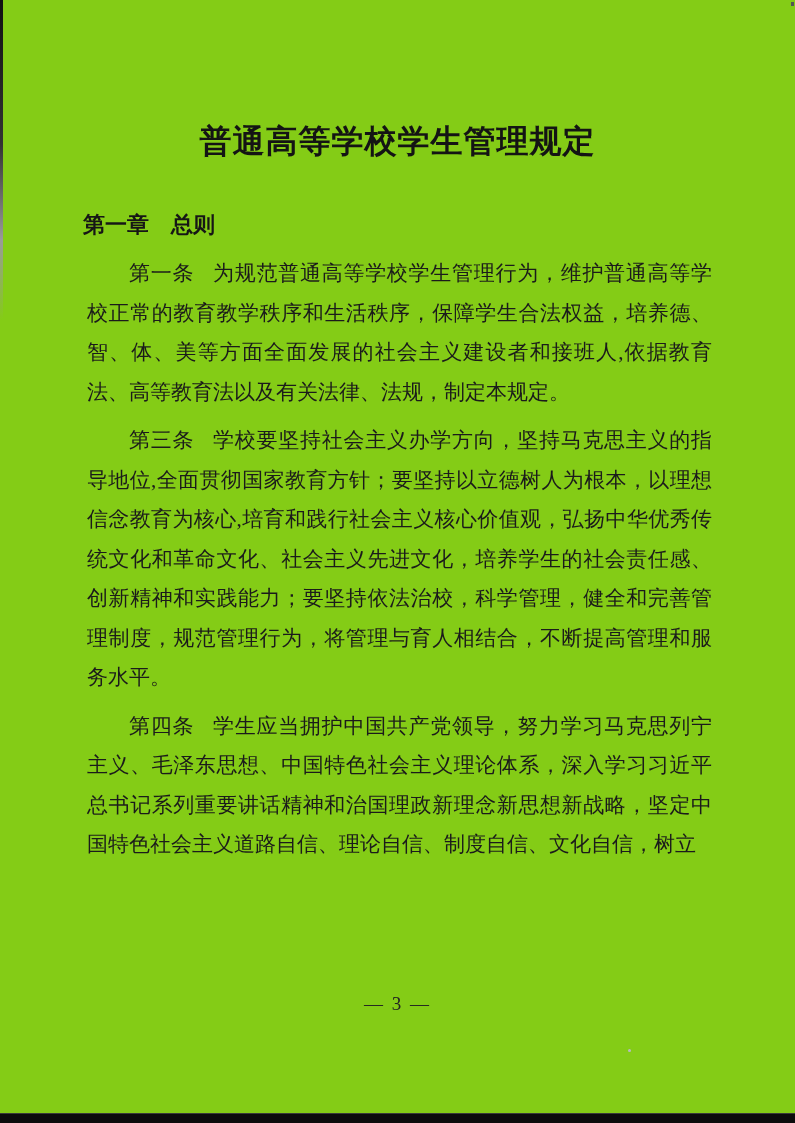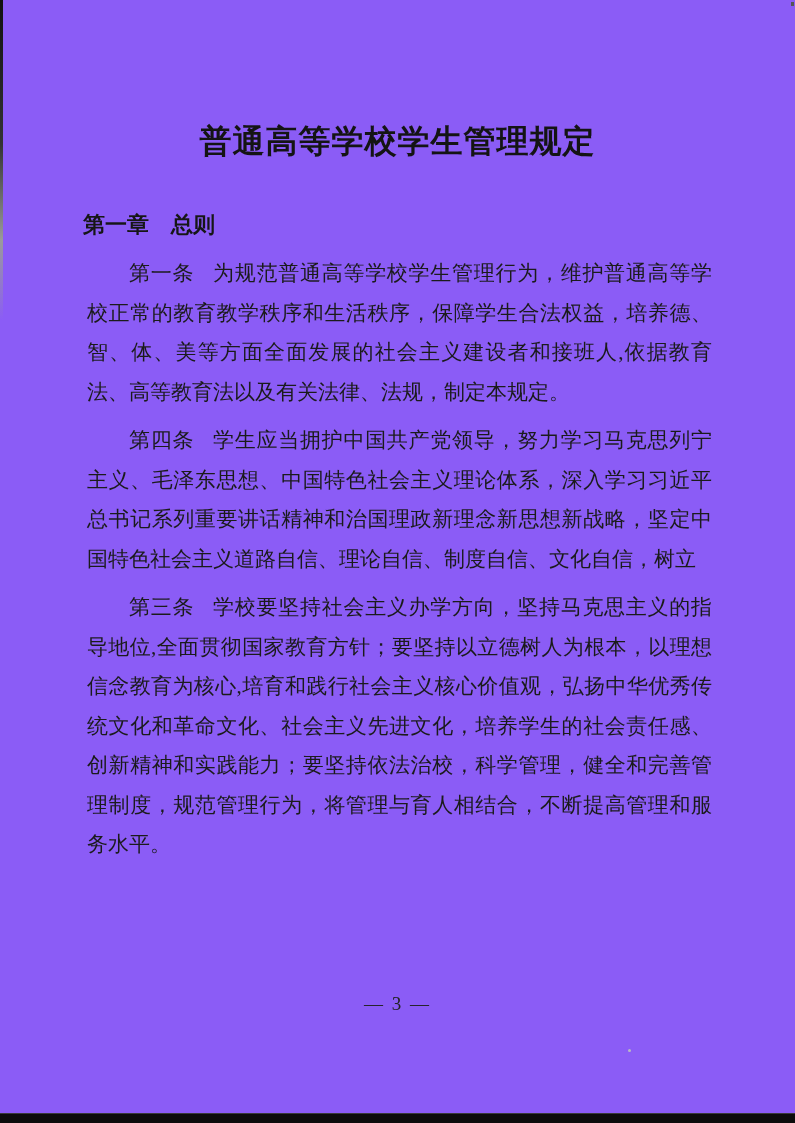--- a/index.html
+++ b/index.html
@@ -4,21 +4,21 @@
 <style>
   html, body {
     margin: 0;
     padding: 0;
     background: #ffffff;
   }
   .page {
     position: relative;
     width: 795px;
     height: 1123px;
-    background: #8b5cf6;
+    background: #84cc16;
     overflow: hidden;
     font-family: "Liberation Serif", serif;
     color: #1b1b1b;
   }
   .content {
     position: absolute;
     left: 83px;
     top: 120px;
     width: 629px;
   }
@@ -106,23 +106,23 @@
   <div class="content">
 
     <h1 class="doc-title">普通高等学校学生管理规定</h1>
 
     <h2 class="chapter-heading">第一章　总则</h2>
 
     <div class="body-text">
       <p><span class="article-label">第一条</span><span>为规范普通高等学校学生管理行为，维护普通高等学校正常的教育教学秩序和生活秩序，保障学生合法权益，培养德、智、体、美等方面全面发展的社会主义建设者和接班人,依据教育法、高等教育法以及有关法律、法规，制定本规定。</span></p>
 
 
+      <p><span class="article-label">第三条</span><span>学校要坚持社会主义办学方向，坚持马克思主义的指导地位,全面贯彻国家教育方针；要坚持以立德树人为根本，以理想信念教育为核心,培育和践行社会主义核心价值观，弘扬中华优秀传统文化和革命文化、社会主义先进文化，培养学生的社会责任感、创新精神和实践能力；要坚持依法治校，科学管理，健全和完善管理制度，规范管理行为，将管理与育人相结合，不断提高管理和服务水平。</span></p>
+
       <p><span class="article-label">第四条</span><span>学生应当拥护中国共产党领导，努力学习马克思列宁主义、毛泽东思想、中国特色社会主义理论体系，深入学习习近平总书记系列重要讲话精神和治国理政新理念新思想新战略，坚定中国特色社会主义道路自信、理论自信、制度自信、文化自信，树立</span></p>
-
-      <p><span class="article-label">第三条</span><span>学校要坚持社会主义办学方向，坚持马克思主义的指导地位,全面贯彻国家教育方针；要坚持以立德树人为根本，以理想信念教育为核心,培育和践行社会主义核心价值观，弘扬中华优秀传统文化和革命文化、社会主义先进文化，培养学生的社会责任感、创新精神和实践能力；要坚持依法治校，科学管理，健全和完善管理制度，规范管理行为，将管理与育人相结合，不断提高管理和服务水平。</span></p>
     </div>
 
   </div>
 
   <div class="page-number">— 3 —</div>
 
   <div class="speck-mid"></div>
   <div class="scan-bar-bottom"></div>
 
 </div>

